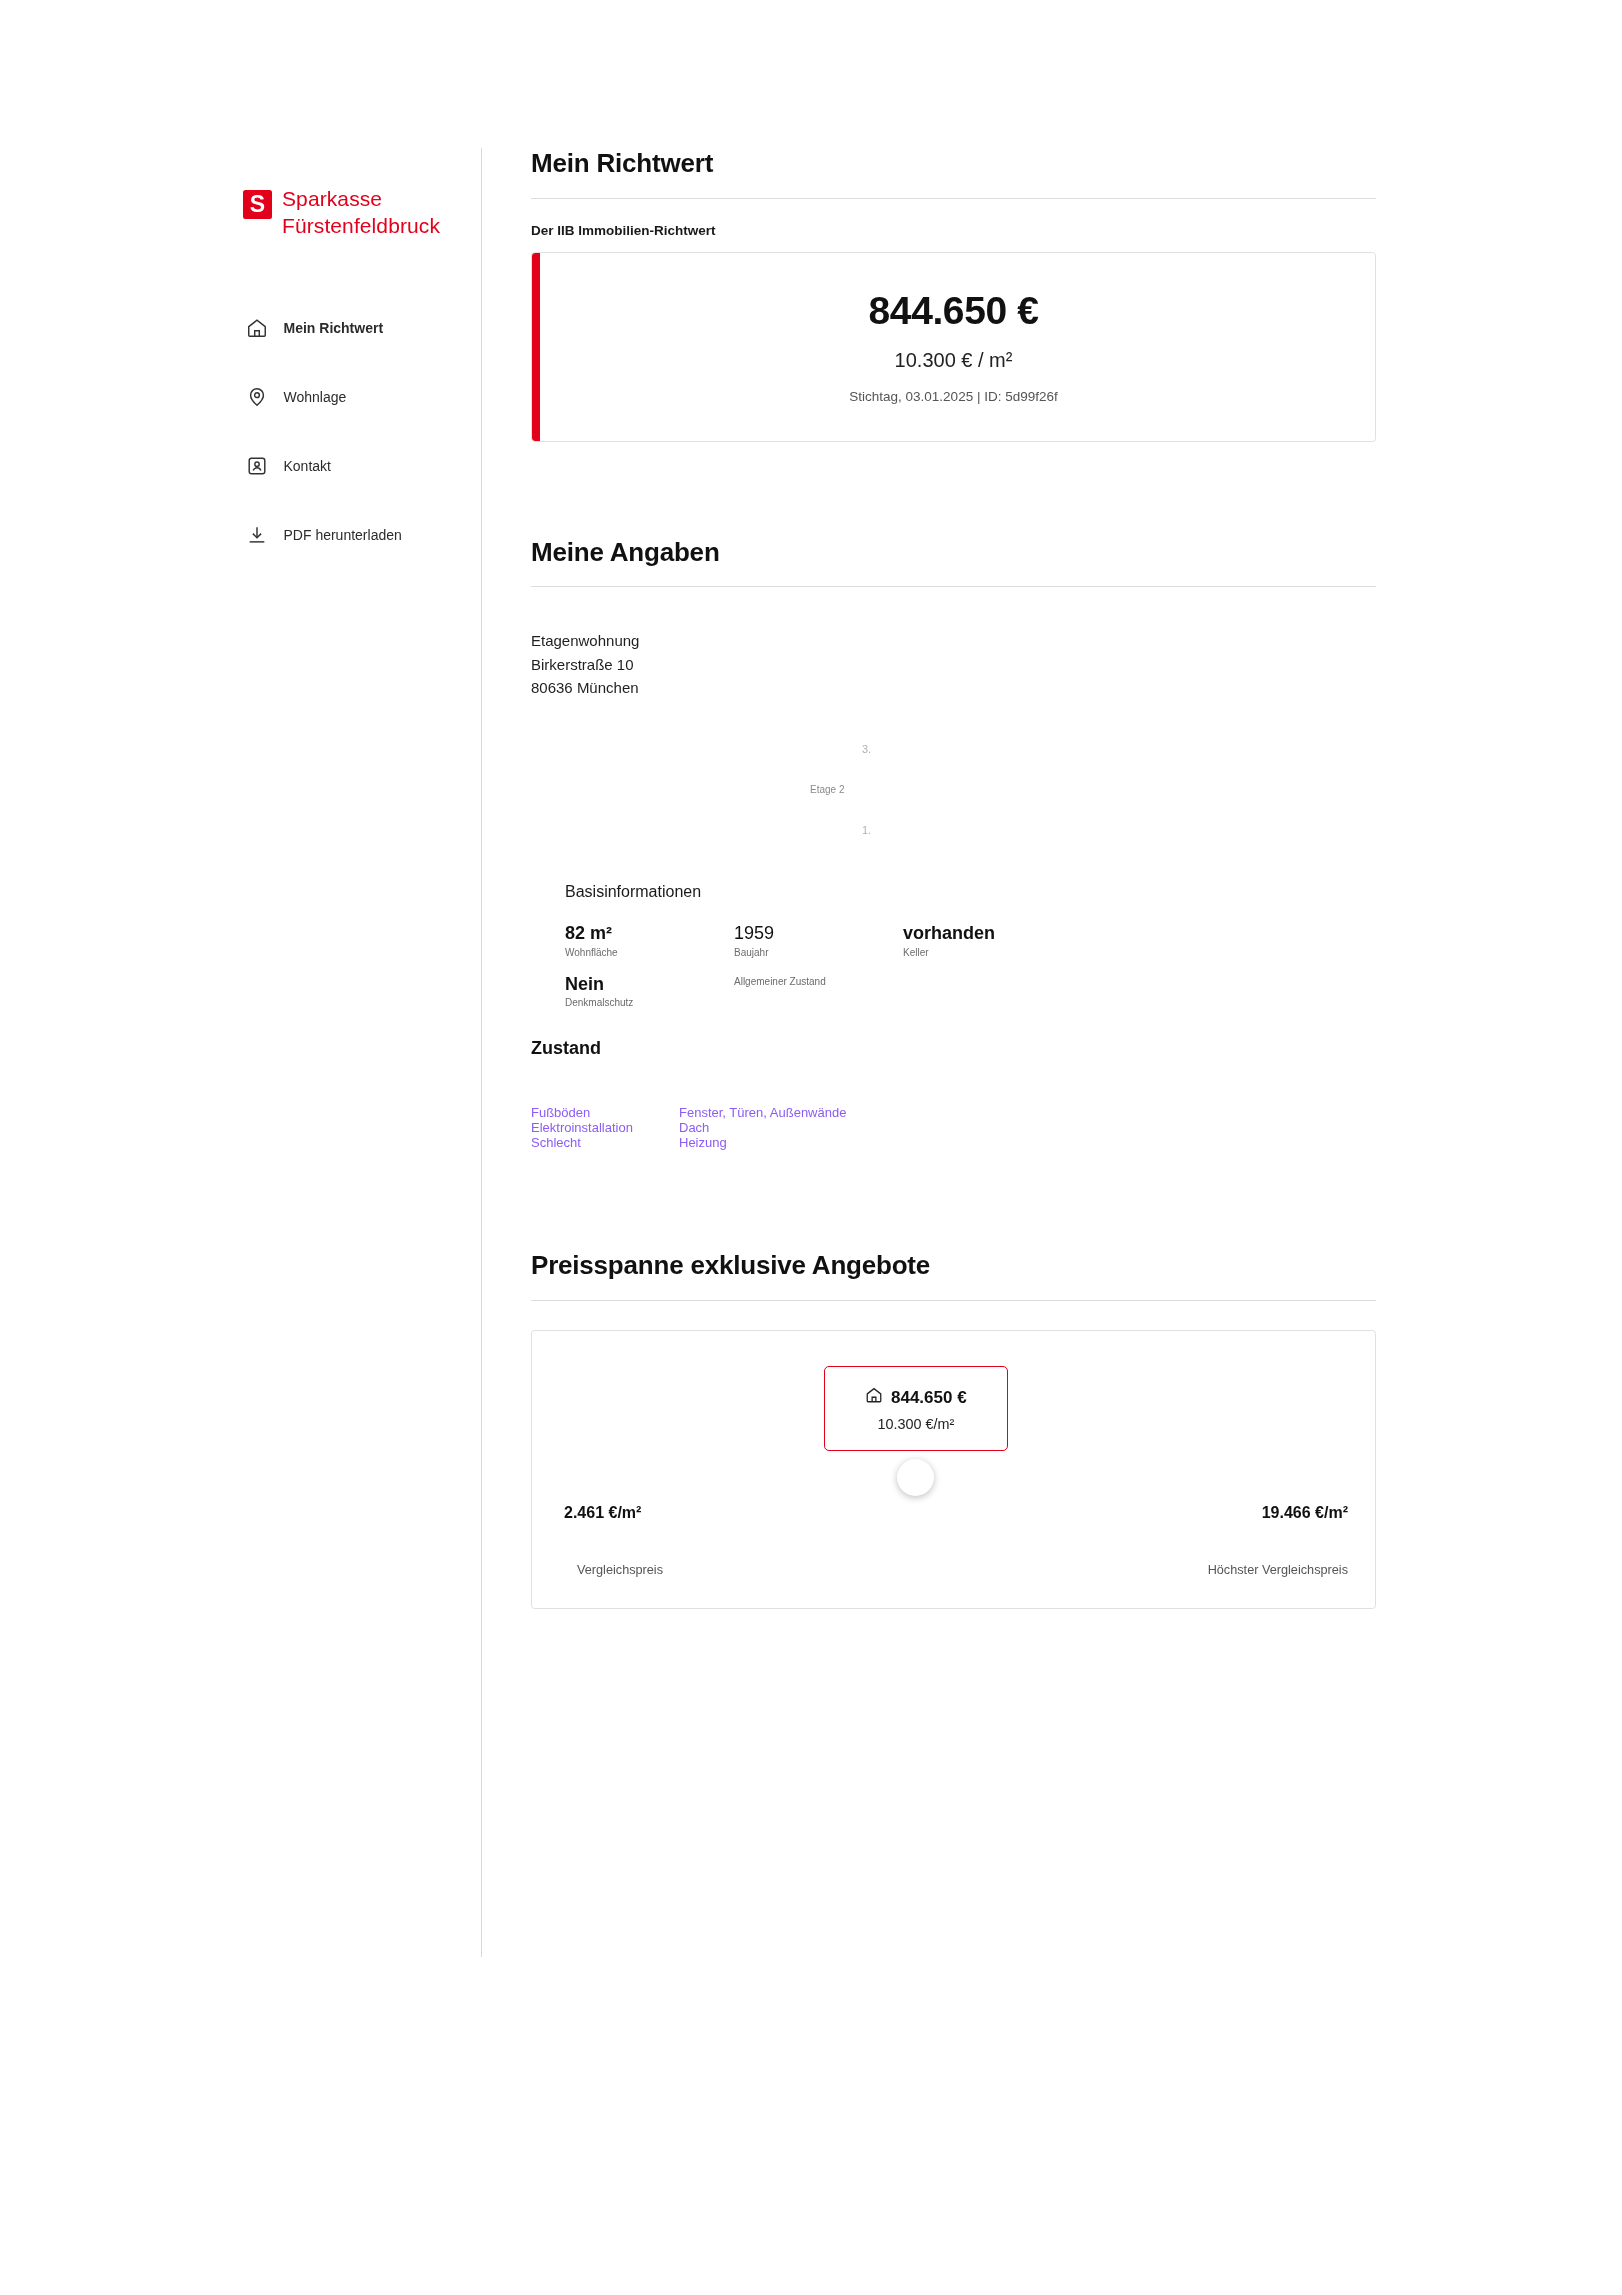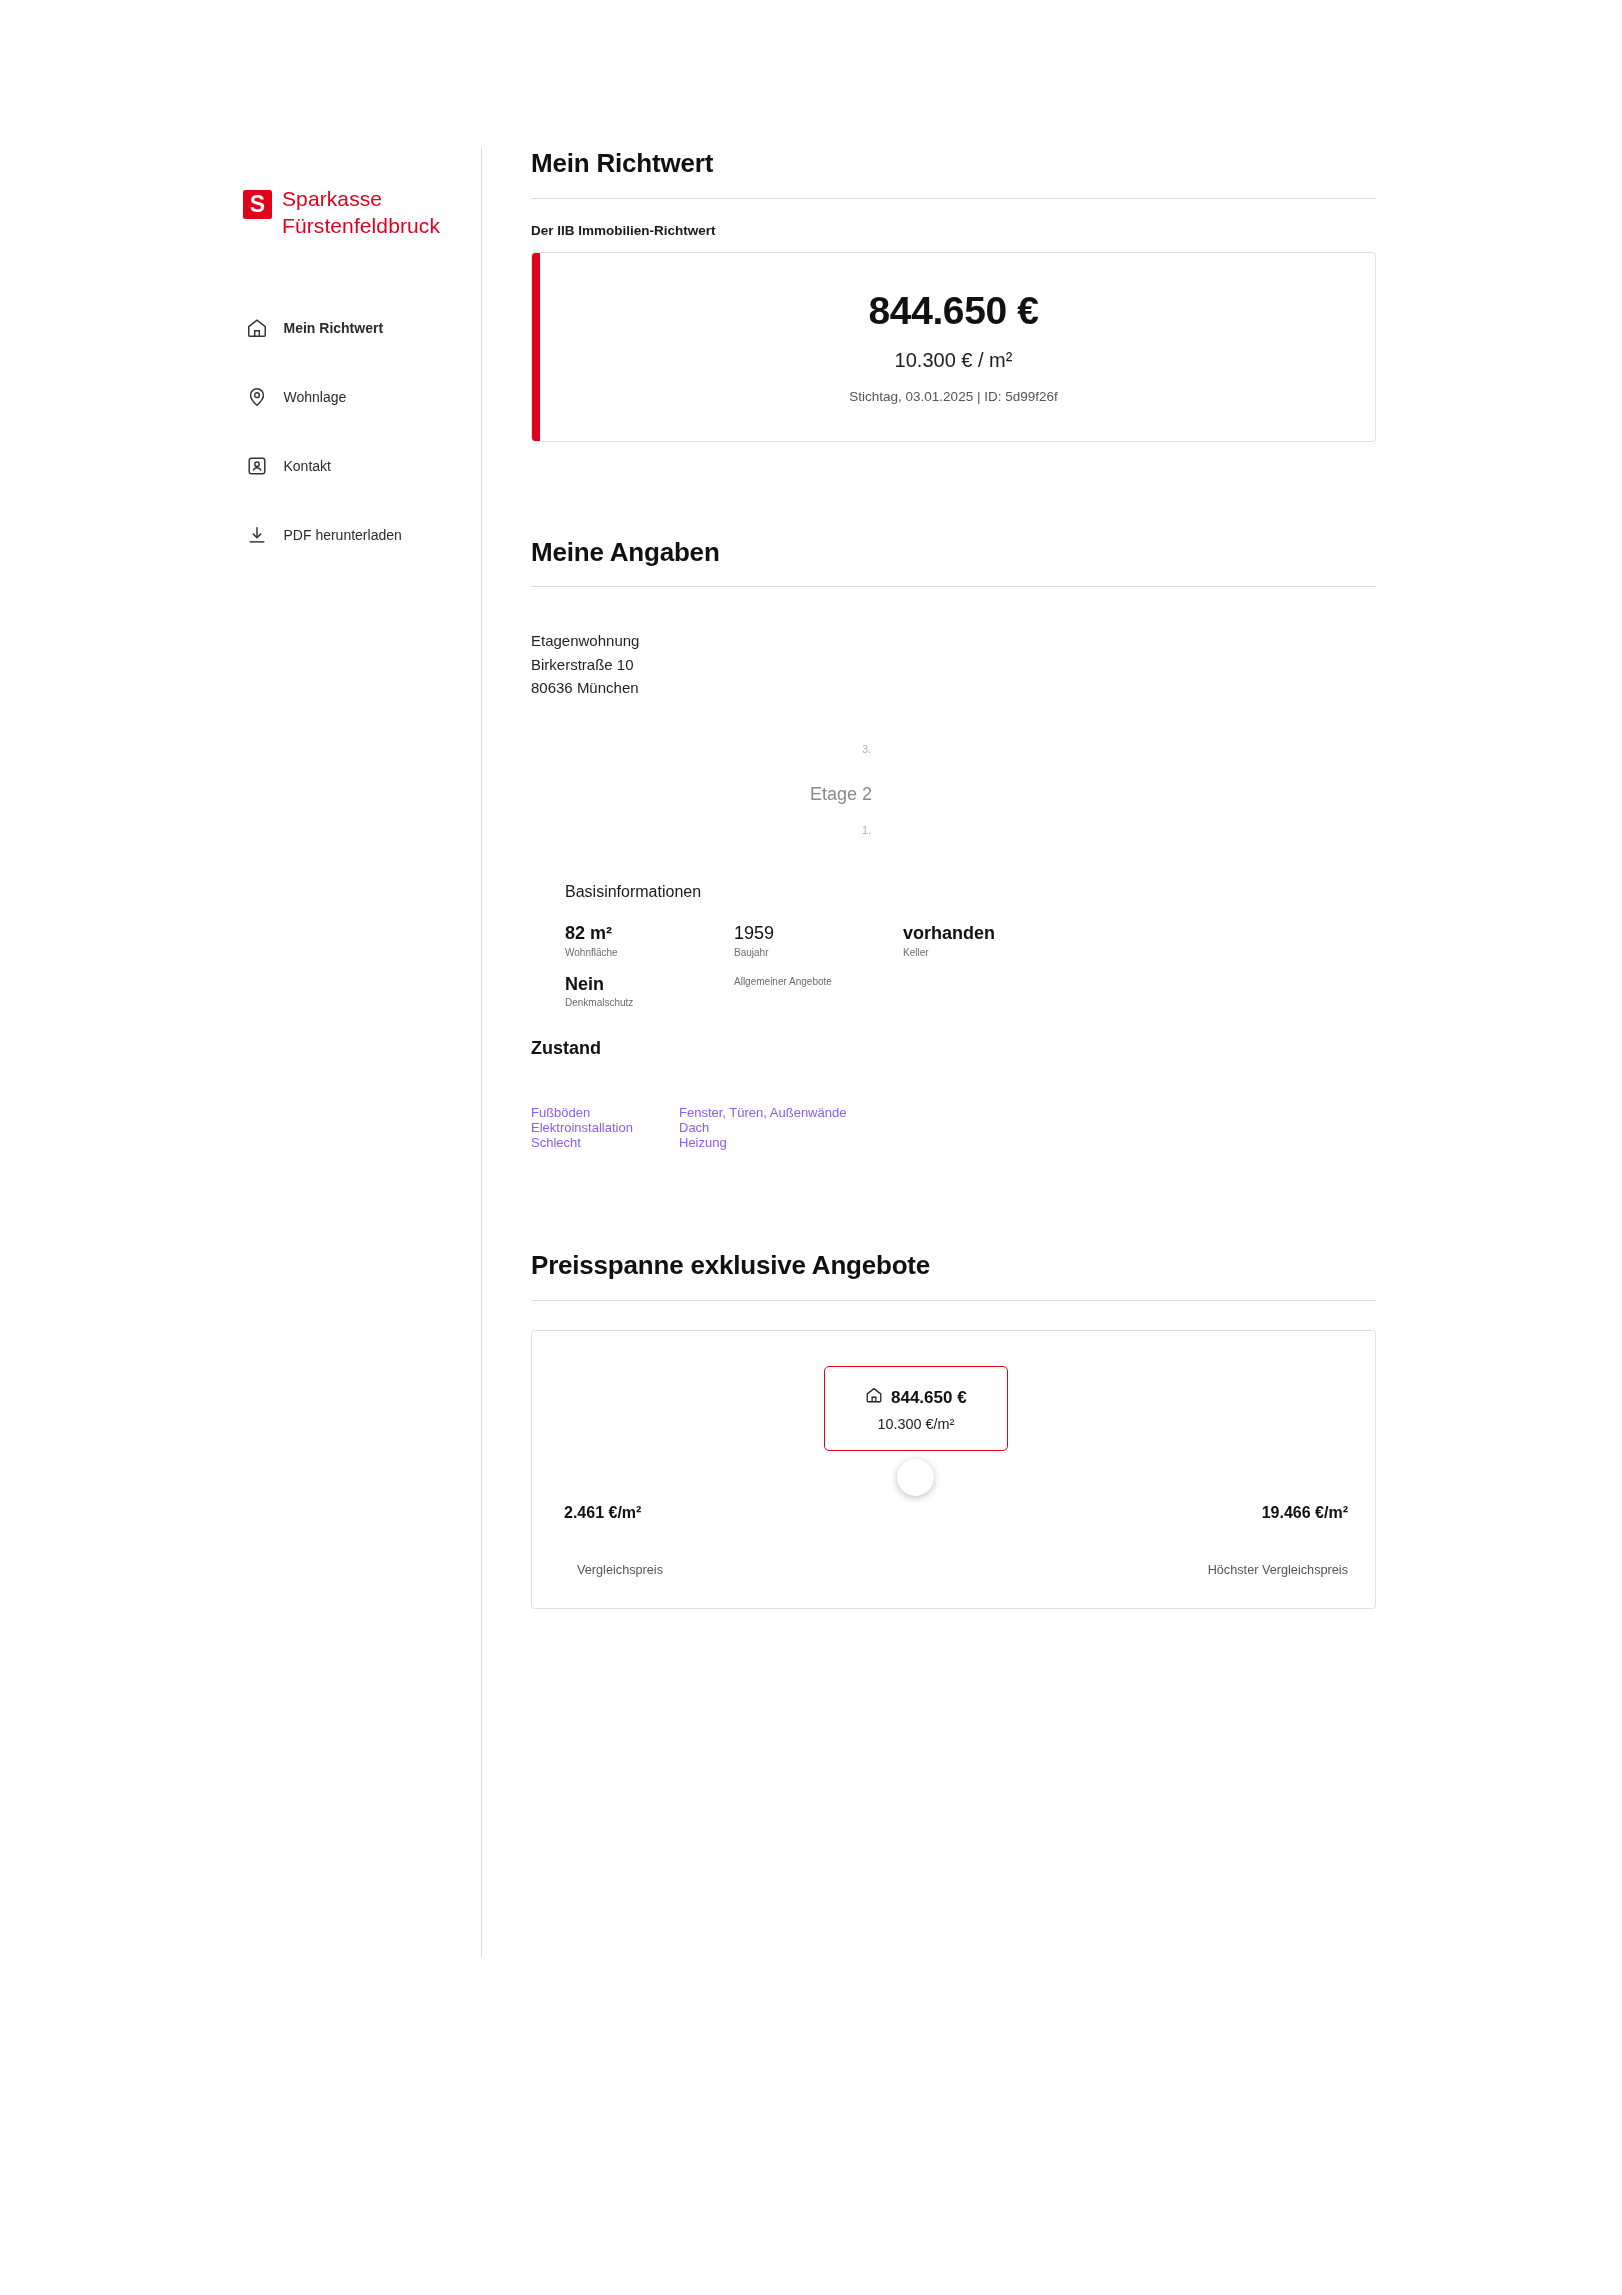--- a/index.html
+++ b/index.html
@@ -182,21 +182,21 @@
   }
   .floor-top, .floor-bot {
     position: absolute;
     font-size: 11px;
     color: #b0b0b0;
   }
   .floor-top { left: 213px; top: 12px; }
   .floor-mid {
     position: absolute;
     left: 161px; top: 53px;
-    font-size: 18px;
+    font-size: 10px;
     color: #8a8a8a;
     text-align: right;
   }
   .floor-bot { left: 213px; top: 93px; }
 
   .basis-title {
     margin-top: 17px;
     margin-left: 34px;
     font-size: 16px;
     font-weight: normal;
@@ -409,21 +409,21 @@
         <div>
           <div class="fact-value bold">vorhanden</div>
           <div class="fact-label">Keller</div>
         </div>
         <div>
           <div class="fact-value bold">Nein</div>
           <div class="fact-label">Denkmalschutz</div>
         </div>
         <div>
           <div class="fact-value"></div>
-          <div class="fact-label">Allgemeiner Angebote</div>
+          <div class="fact-label">Allgemeiner Zustand</div>
         </div>
         <div></div>
       </div>
 
       <div class="zustand-title">Zustand</div>
 
       <div class="zustand-grid">
         <div>Fußböden</div>
         <div>Fenster, Türen, Außenwände</div>
         <div>Elektroinstallation</div>

